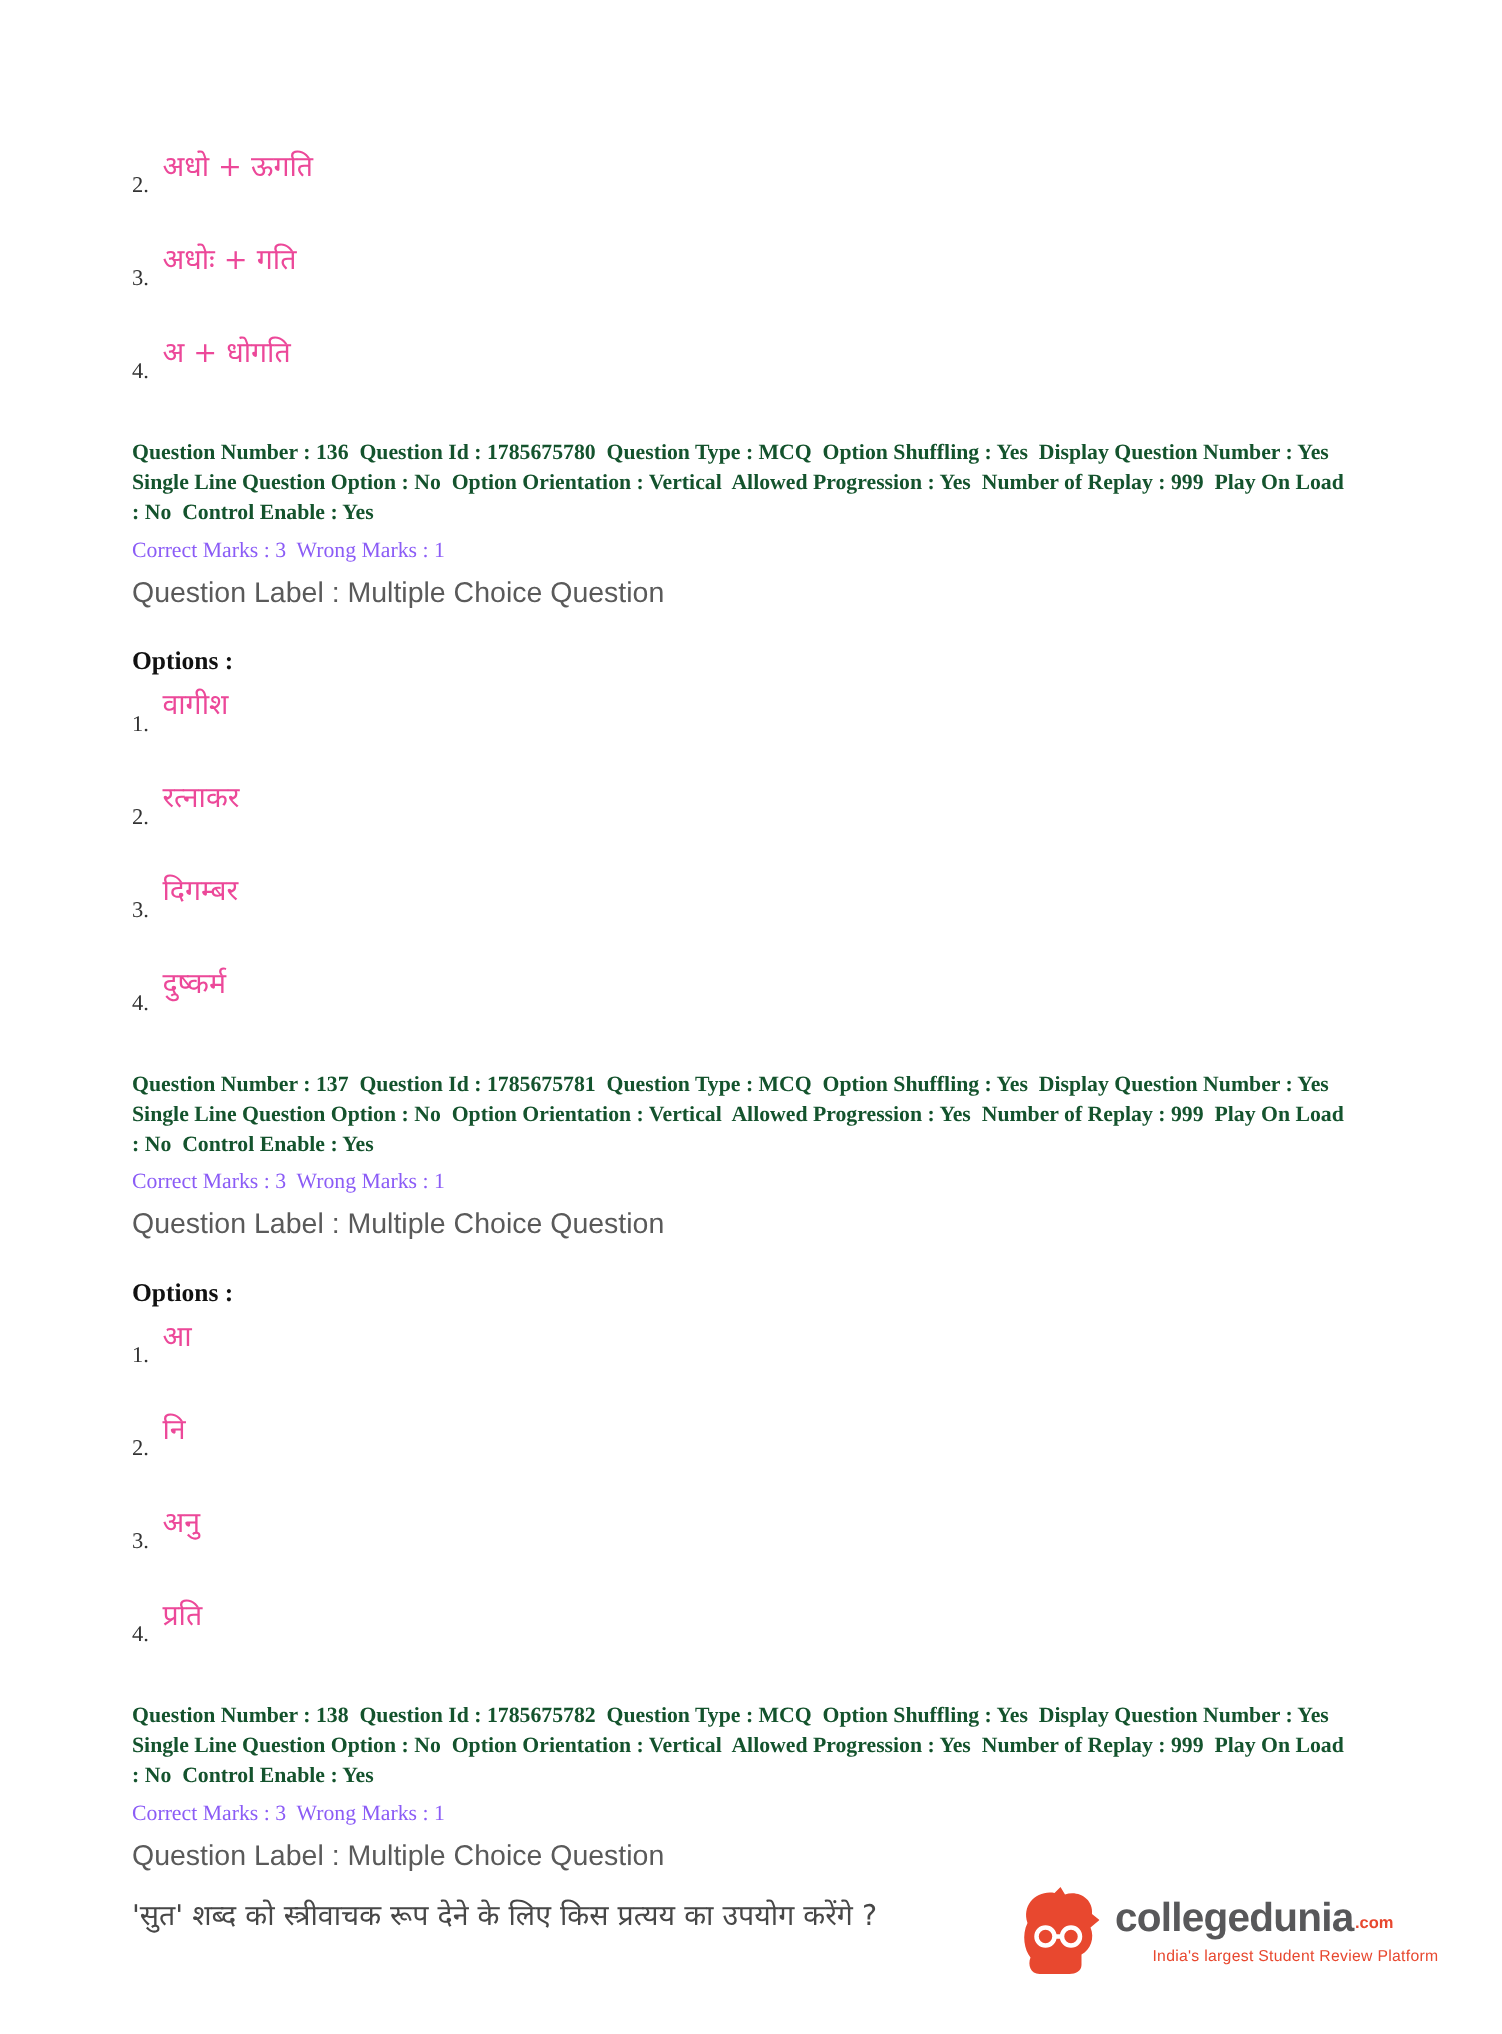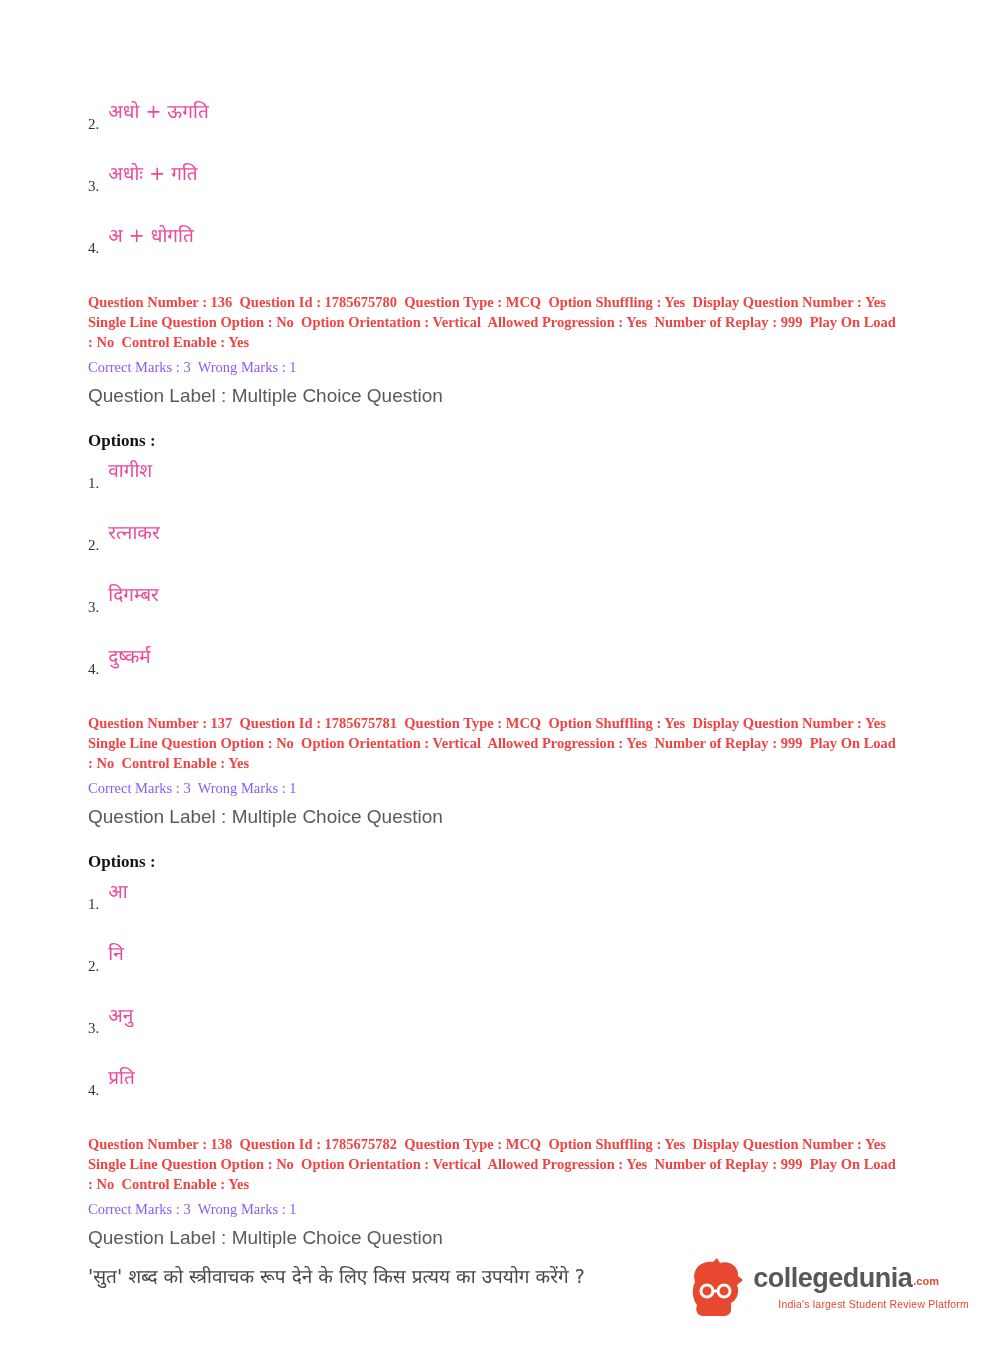--- a/index.html
+++ b/index.html
@@ -46,21 +46,21 @@
   }
 
   
   .top-options { margin-bottom: 10px; }
   .question-block { margin-top: 30px; }
   .question-block p { margin: 0; }
   .meta {
     font-weight: bold;
     font-size: 14.5px;
     line-height: 1.38;
-    color: #ef4444;
+    color: #14532d;
     white-space: pre-wrap;
     max-width: 815px;
   }
   .marks {
     margin-top: 7px !important;
     font-weight: normal;
     font-size: 14.5px;
     color: #8b5cf6;
     white-space: pre-wrap;
   }
@@ -80,21 +80,21 @@
     margin-top: 24px !important;
     font-weight: bold;
     font-size: 17px;
     color: #111111;
     white-space: pre-wrap;
   }
 
   
   .logo {
     position: absolute;
-    right: 32px;
+    right: 42px;
     bottom: 40px;
     display: flex;
     align-items: center;
   }
   .logo-icon {
     display: inline-block;
     width: 56px;
     height: 58px;
   }
   .logo-text-block {

